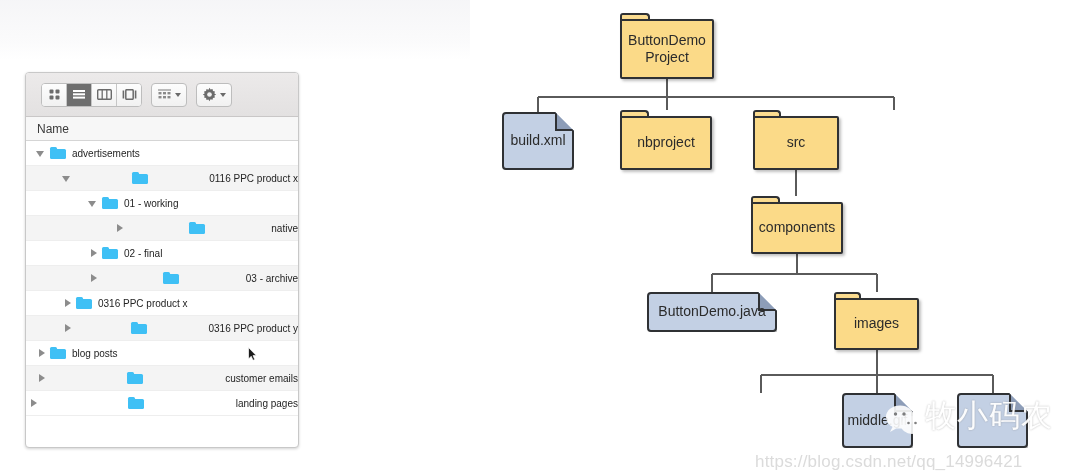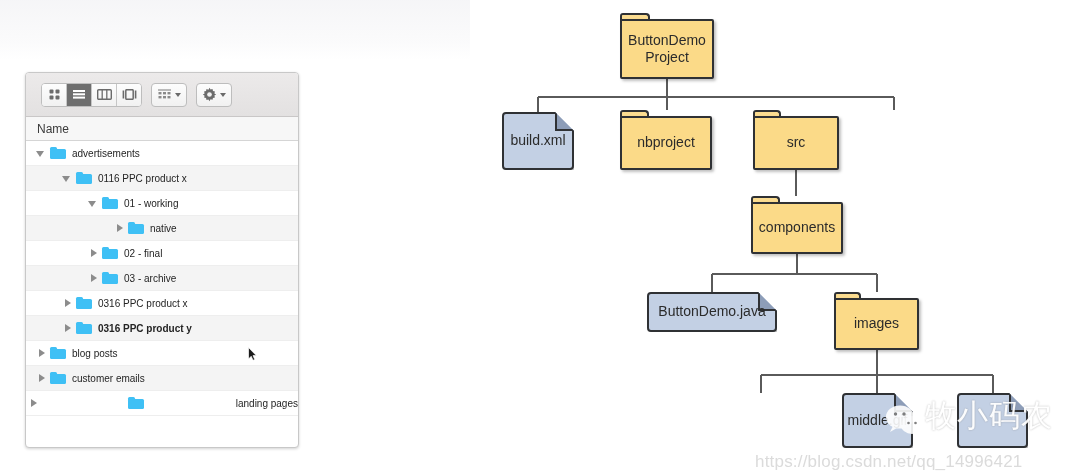--- a/index.html
+++ b/index.html
@@ -32,21 +32,21 @@
   .caret{width:0;height:0;border-left:3.5px solid transparent;border-right:3.5px solid transparent;
     border-top:4px solid #6a6a6a;}
   .ico{display:block;}
 
   .finder-header{height:23px;background:#f7f7f7;border-bottom:1px solid #d5d5d5;
     display:flex;align-items:center;padding-left:11px;}
   .finder-header span{font-size:12px;color:#3a3a3a;}
   .list{background:#fff;}
   .row{height:24px;display:flex;align-items:center;border-bottom:1px solid #eeeeee;
     font-size:10px;color:#242424;position:relative;}
-  .row.alt{background:#f4f4f4;}
+  .row.alt{background:#f4f4f4;justify-content:space-between;}
   .tw{width:11px;height:11px;flex:0 0 11px;position:relative;margin-right:3px;}
   .tw.right::before{content:"";position:absolute;left:3px;top:1.5px;
     border-top:4.5px solid transparent;border-bottom:4.5px solid transparent;border-left:6px solid #8c8c8c;}
   .tw.down::before{content:"";position:absolute;left:0px;top:3px;
     border-left:4.5px solid transparent;border-right:4.5px solid transparent;border-top:6px solid #8c8c8c;}
   .fold{width:16px;height:12.5px;flex:0 0 16px;margin-right:6px;position:relative;}
   .fold::before{content:"";position:absolute;left:0;top:0;width:7px;height:3px;
     background:#3fc0f5;border-radius:1.5px 1.5px 0 0;}
   .fold::after{content:"";position:absolute;left:0;top:2.5px;width:16px;height:10px;
     background:#3fc0f5;border-radius:1.5px;}
@@ -182,21 +182,21 @@
       <div class="row alt" style="padding-left: 62px;">
         <span class="tw right"></span>
         <span class="fold"></span>
         <span class="rname">03 - archive</span>
       </div>
       <div class="row" style="padding-left: 36px;">
         <span class="tw right"></span>
         <span class="fold"></span>
         <span class="rname">0316 PPC product x</span>
       </div>
-      <div class="row alt" style="padding-left: 36px; font-weight: bold;">
+      <div class="row alt" style="padding-left: 36px;">
         <span class="tw right"></span>
         <span class="fold"></span>
         <span class="rname">0316 PPC product y</span>
       </div>
       <div class="row" style="padding-left: 10px;">
         <span class="tw right"></span>
         <span class="fold"></span>
         <span class="rname">blog posts</span>
         <div class="cursor"><svg width="9" height="14" viewBox="0 0 9 14">
             <path d="M0.5 0.5 L0.5 12 L3.2 9.3 L5 13.3 L6.8 12.5 L5 8.6 L8.3 8.6 Z" fill="#1b1b1b" stroke="#fff" stroke-width="0.7"></path>

